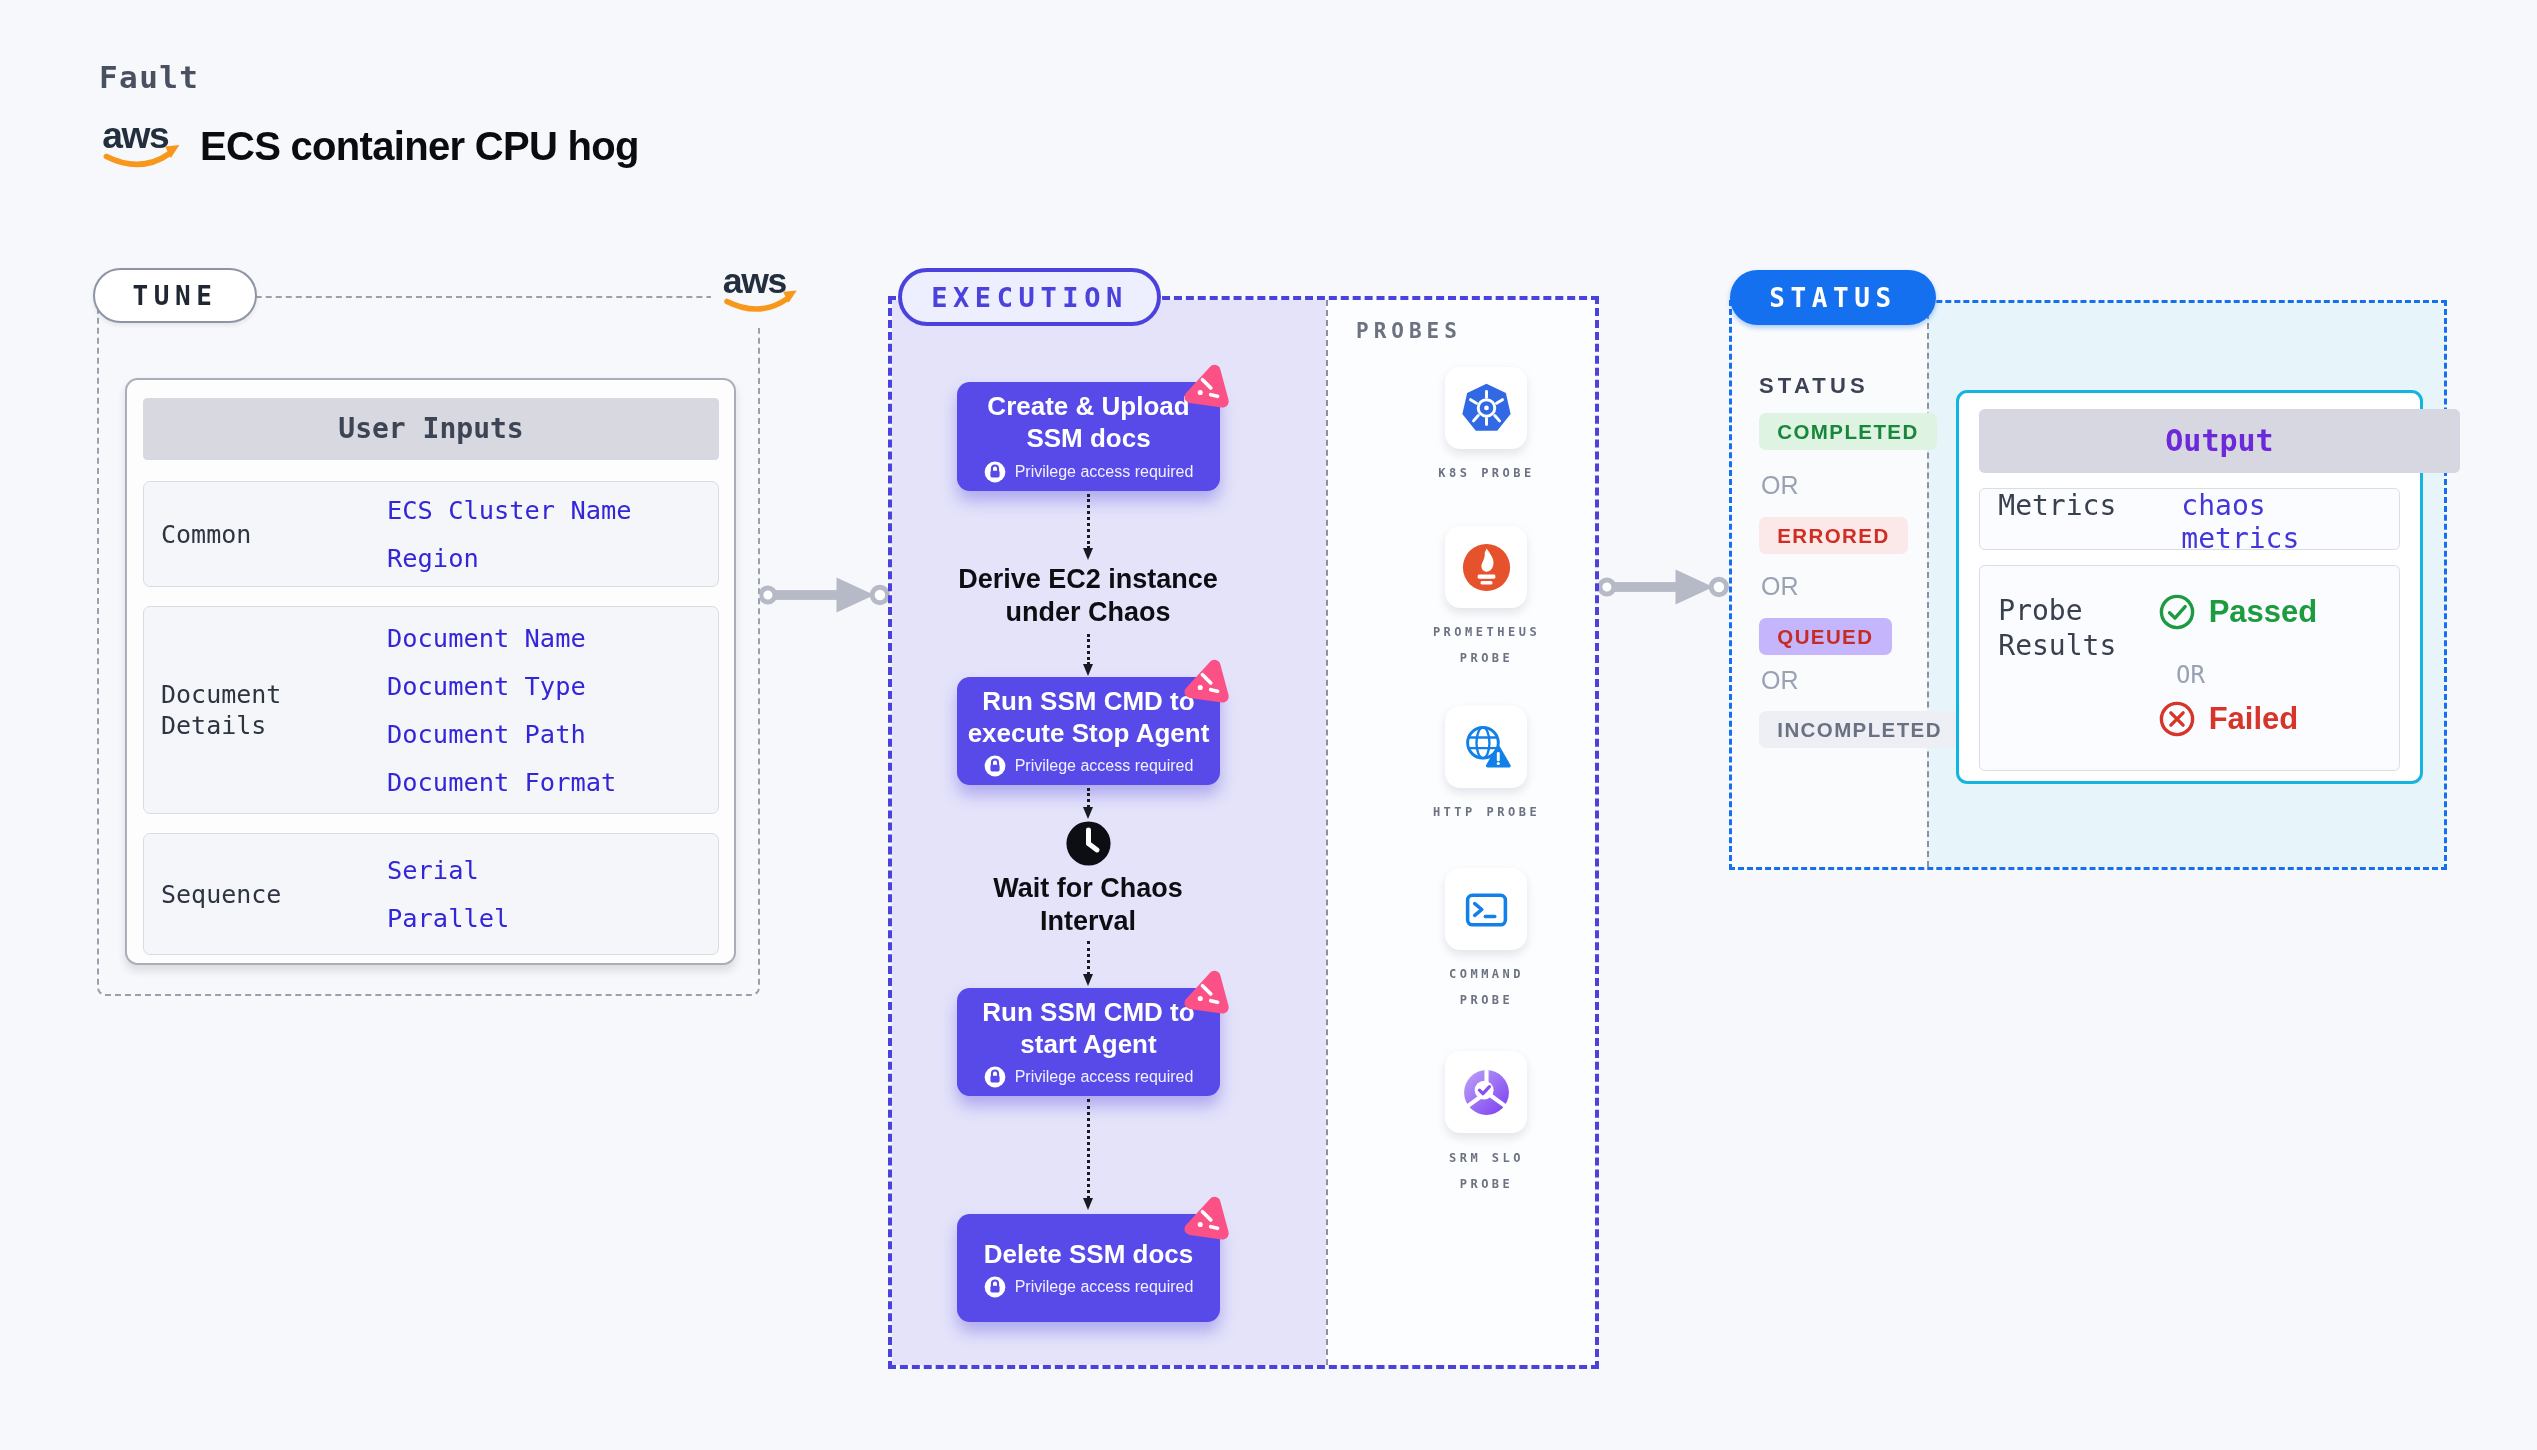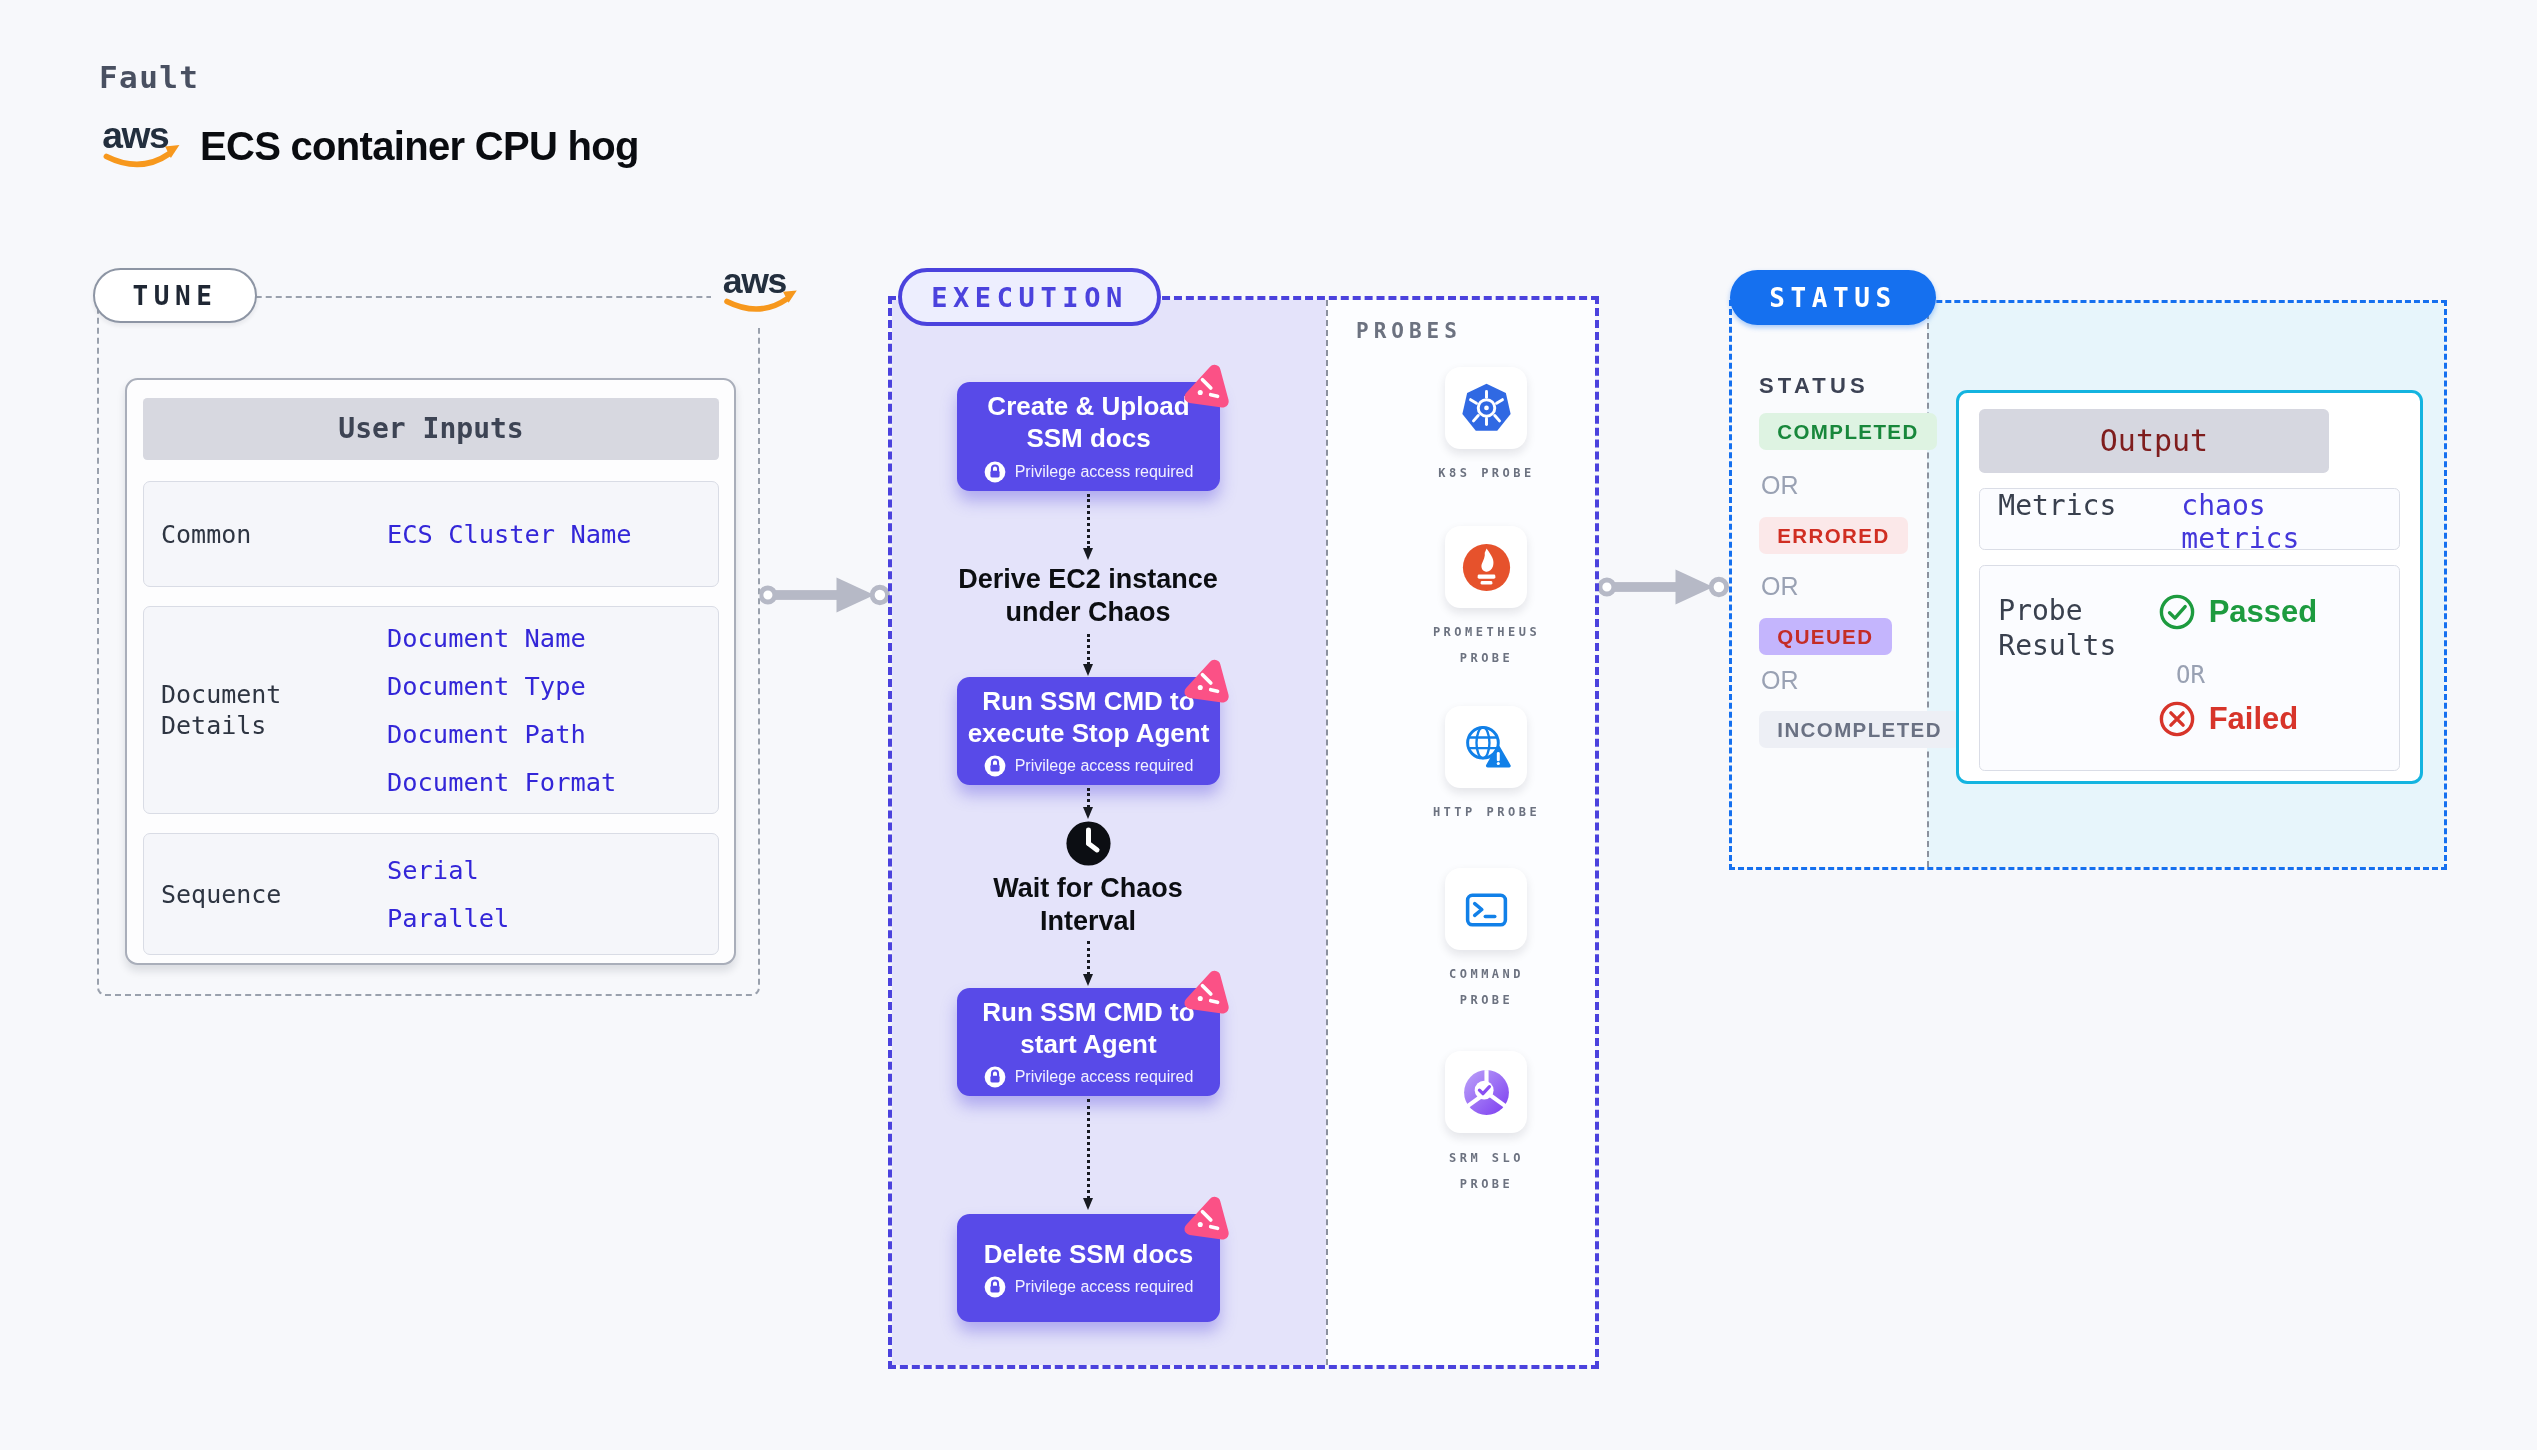--- a/index.html
+++ b/index.html
@@ -82,23 +82,23 @@
   .badge{position:absolute;left:1759px;height:37px;line-height:37px;padding:0 18.3px;border-radius:7px;
         font-size:20.5px;font-weight:bold;letter-spacing:1.4px;}
   .b-completed{background:#def3e2;color:#18873b;}
   .b-errored{background:#fbe8e9;color:#d02e22;}
   .b-queued{background:#c4b5fd;color:#c42d26;}
   .b-incompleted{background:#edeff5;color:#6a7183;}
   .or{position:absolute;font-size:25px;color:#99a1b3;font-weight:500;}
 
   .out-card{position:absolute;left:1956px;top:390px;width:467px;height:394px;background:#ffffff;
         border:3.5px solid #14b4e0;border-radius:11.3px;box-sizing:border-box;}
-  .out-header{position:absolute;left:20px;top:15.5px;width:350px;height:64px;background:#d6d7e0;border-radius:5.6px;
+  .out-header{position:absolute;left:20px;top:15.5px;width:481px;height:64px;background:#d6d7e0;border-radius:5.6px;
         display:flex;align-items:center;justify-content:center;
-        font-family:"DejaVu Sans Mono","Liberation Mono",monospace;font-size:30px;font-weight:normal;color:#7f1d1d;}
+        font-family:"DejaVu Sans Mono","Liberation Mono",monospace;font-size:30px;font-weight:bold;color:#6d28d9;}
   .out-row{position:absolute;left:20px;width:421px;background:#fbfcff;border:1.4px solid #dadde6;border-radius:5.6px;
         box-sizing:border-box;font-family:"DejaVu Sans Mono","Liberation Mono",monospace;}
   .metrics-row{top:95px;height:62px;display:flex;align-items:flex-start;}
   .metrics-label{margin-left:18.3px;font-size:28px;color:#39404e;}
   .metrics-value{margin-left:65px;font-size:28px;color:#4437da;}
   .probe-row{top:172px;height:206px;}
   .probe-row-label{position:absolute;left:18.3px;top:27px;font-size:28px;color:#39404e;line-height:35px;}
   .passed-line{position:absolute;left:178px;top:27px;display:flex;align-items:center;gap:12.7px;}
   .failed-line{position:absolute;left:178px;top:134px;display:flex;align-items:center;gap:12.7px;}
   .passed-line svg,.failed-line svg{width:38px;height:38px;}
@@ -215,20 +215,21 @@
 
   <div class="ui-card">
     <div class="ui-header">User Inputs</div>
 
     <div class="ui-row" style="top:101px;height:106px;">
       <div class="ui-label">
           <span>Common</span>
         </div>
       <div class="ui-values">
         <div>ECS Cluster Name</div>
+        <div>Region</div>
       </div>
     </div>
 
     <div class="ui-row" style="top:226px;height:208px;">
       <div class="ui-label">
         <span>Document</span>
         <span>Details</span>
       </div>
       <div class="ui-values">
         <div>Document Name</div>

